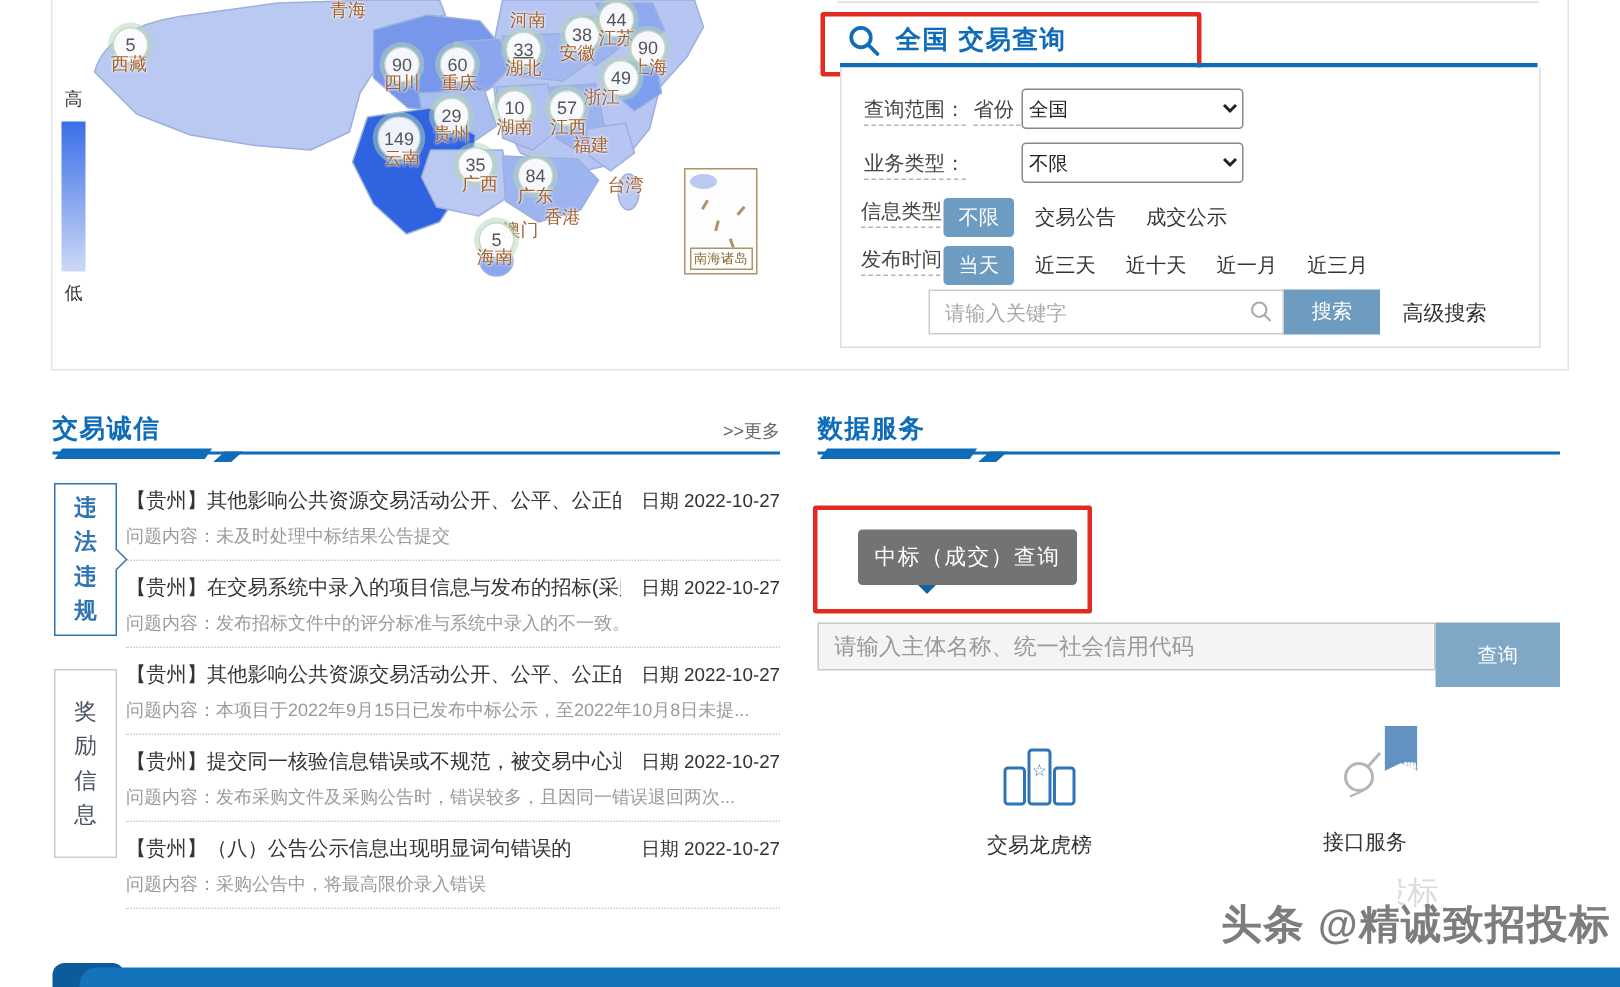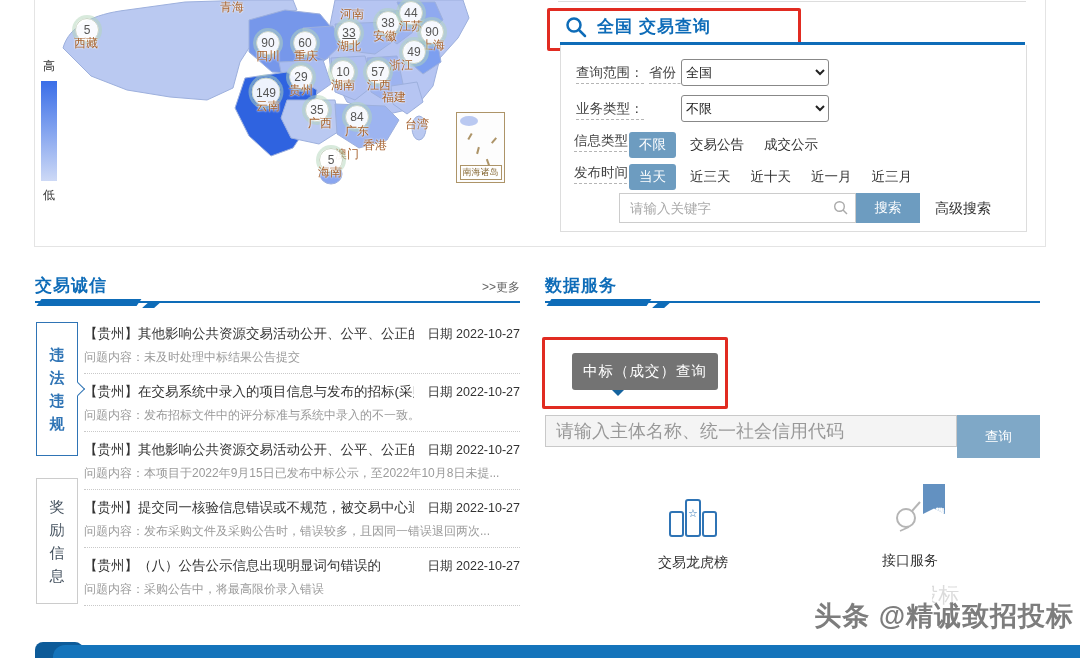--- a/index.html
+++ b/index.html
@@ -65,41 +65,41 @@
   .sec-title{font-size:17px;font-weight:bold;color:#0e6cb8;letter-spacing:1px;}
   .sec-more{position:absolute;right:0;top:5px;font-size:12px;color:#666;cursor:pointer;}
   .sec-line{position:absolute;height:2px;background:#0e6cb8;}
   .sec-accent{position:absolute;width:100px;height:7px;background:#0e6cb8;transform:skewX(-35deg);}
   .sec-accent2{position:absolute;width:12px;height:7px;background:#0e6cb8;transform:skewX(-48deg);}
 
   
   .vtabs{position:absolute;left:36px;top:322px;width:42px;display:flex;flex-direction:column;gap:22px;}
   .vtab{position:relative;border:1px solid #ccc;background:#fff;display:flex;align-items:center;
         justify-content:center;padding:16px 0;cursor:pointer;}
-  .vtab.active{border-color:#2f74b5;padding:20px 0;}
+  .vtab.active{border-color:#2f74b5;padding:4px 0;}
   .vtab-label{width:16px;font-size:15px;line-height:23px;color:#45525f;word-break:break-all;text-align:center;}
   .vtab.active .vtab-label{color:#2f74b5;font-weight:bold;}
   .notch{position:absolute;right:-6px;top:50%;width:9px;height:9px;background:#fff;
          border-top:1px solid #2f74b5;border-right:1px solid #2f74b5;
          transform:translateY(-50%) rotate(45deg);}
   .news-list{position:absolute;left:84px;top:316px;width:436px;}
   .news-item{padding:9px 0 7px;border-bottom:1px dotted #c9c9c9;cursor:pointer;}
   .ni-top{display:flex;justify-content:space-between;align-items:center;}
   .ni-title{font-size:13.5px;color:#333;max-width:330px;white-space:nowrap;overflow:hidden;}
   .ni-date{font-size:12.5px;color:#333;white-space:nowrap;text-align:center;}
   .ni-desc{margin-top:6px;font-size:12px;color:#9a9a9a;white-space:nowrap;overflow:hidden;}
 
   
   .award-tab{position:absolute;left:572px;top:353px;width:146px;height:37px;background:#737373;
              color:#fff;font-size:14.5px;border-radius:3px;display:flex;align-items:center;
              justify-content:center;cursor:pointer;letter-spacing:1px;}
   .award-ptr{position:absolute;left:612px;top:390px;width:0;height:0;
              border:6px solid transparent;border-top-color:#15639e;}
   .subject-input{position:absolute;left:545px;top:415px;width:412px;height:32px;box-sizing:border-box;
-                 background:#f4f4f4;border:1px solid #c9c9c9;padding:0 10px;font-size:18px;color:#701a75;
+                 background:#f4f4f4;border:1px solid #c9c9c9;padding:0 10px;font-size:15px;color:#701a75;
                  font-family:"Liberation Sans","DejaVu Sans",sans-serif;}
   .subject-input::placeholder{color:#999;}
   .subject-btn{position:absolute;left:957px;top:415px;width:83px;height:43px;background:#7fa8c7;
                color:#fff;border:none;font-size:13.5px;cursor:pointer;font-family:inherit;}
   .shortcut{position:absolute;width:130px;text-align:center;cursor:pointer;}
   .shortcut .sc-label{margin-top:10px;font-size:14px;color:#333;}
   .sc-iconwrap{position:relative;display:inline-block;}
   .ribbon{position:absolute;right:-14px;top:-8px;width:22px;height:30px;background:#6391c1;
           clip-path:polygon(0 0,100% 0,100% 100%,50% 82%,0 100%);
           color:#fff;font-size:9px;line-height:10px;writing-mode:vertical-rl;

